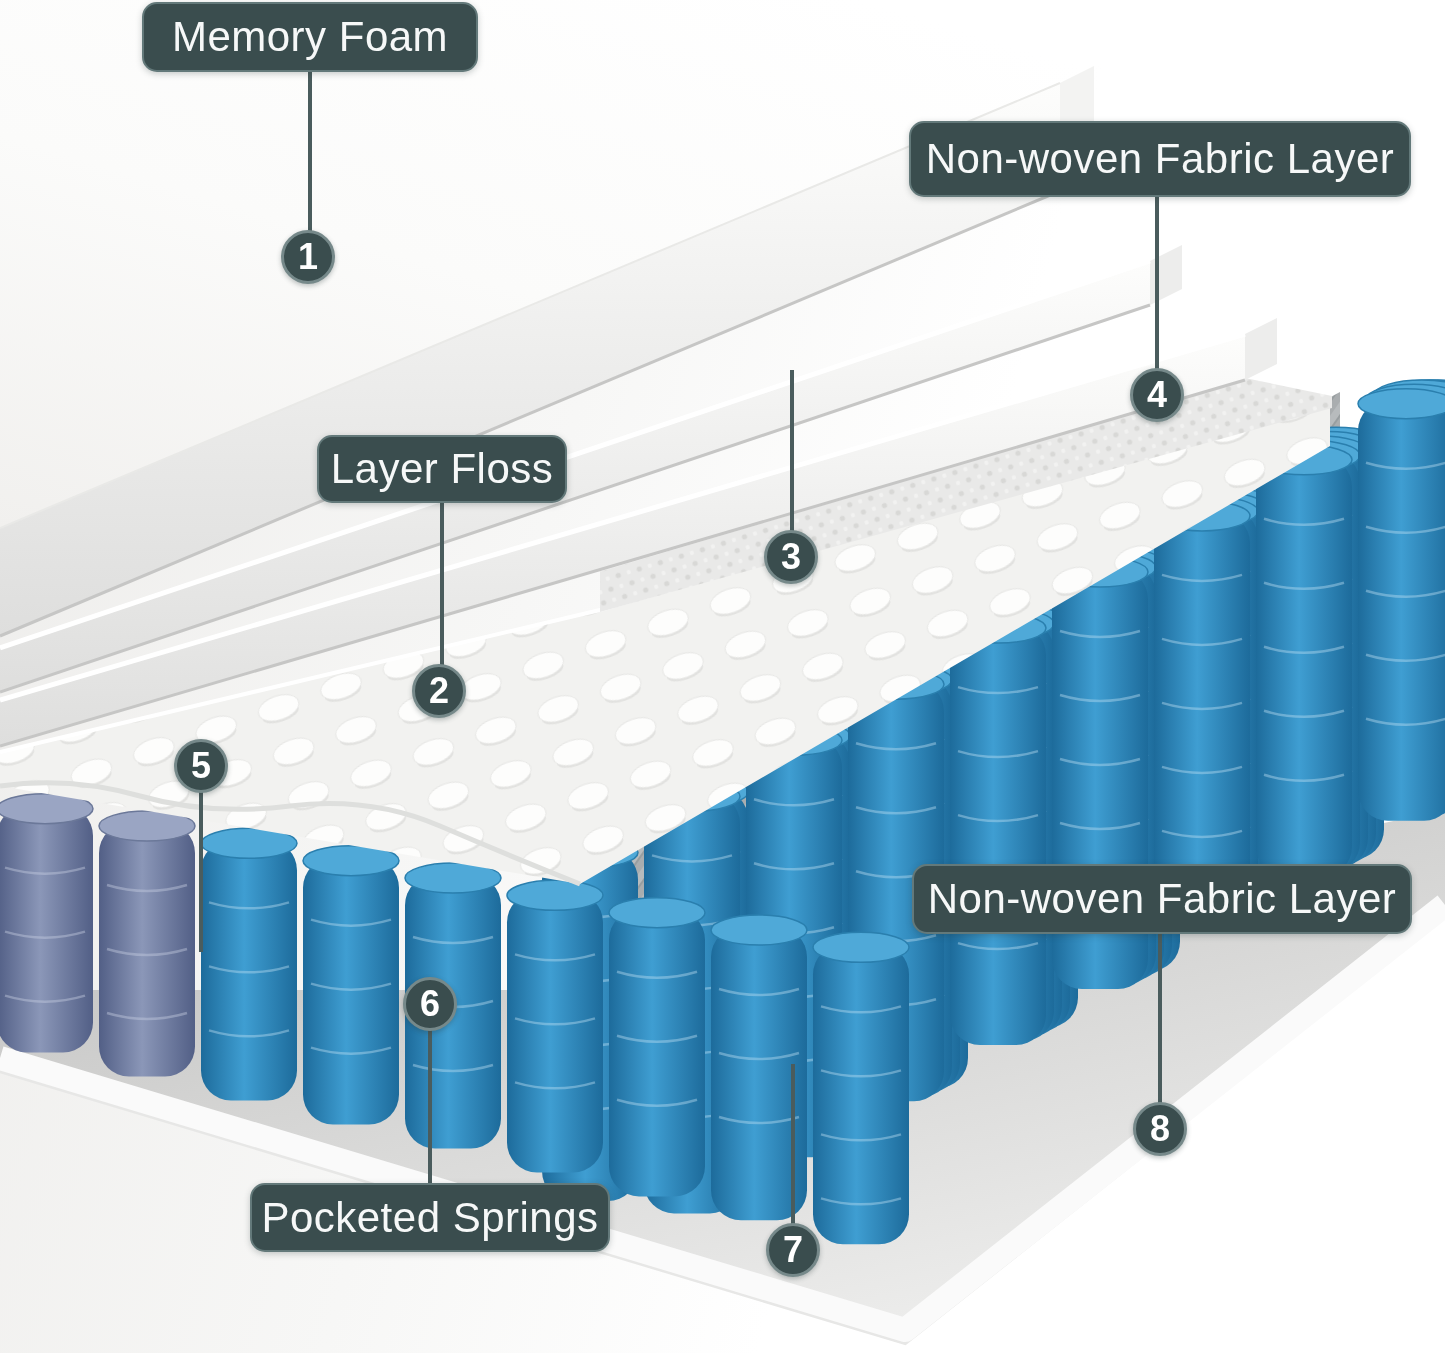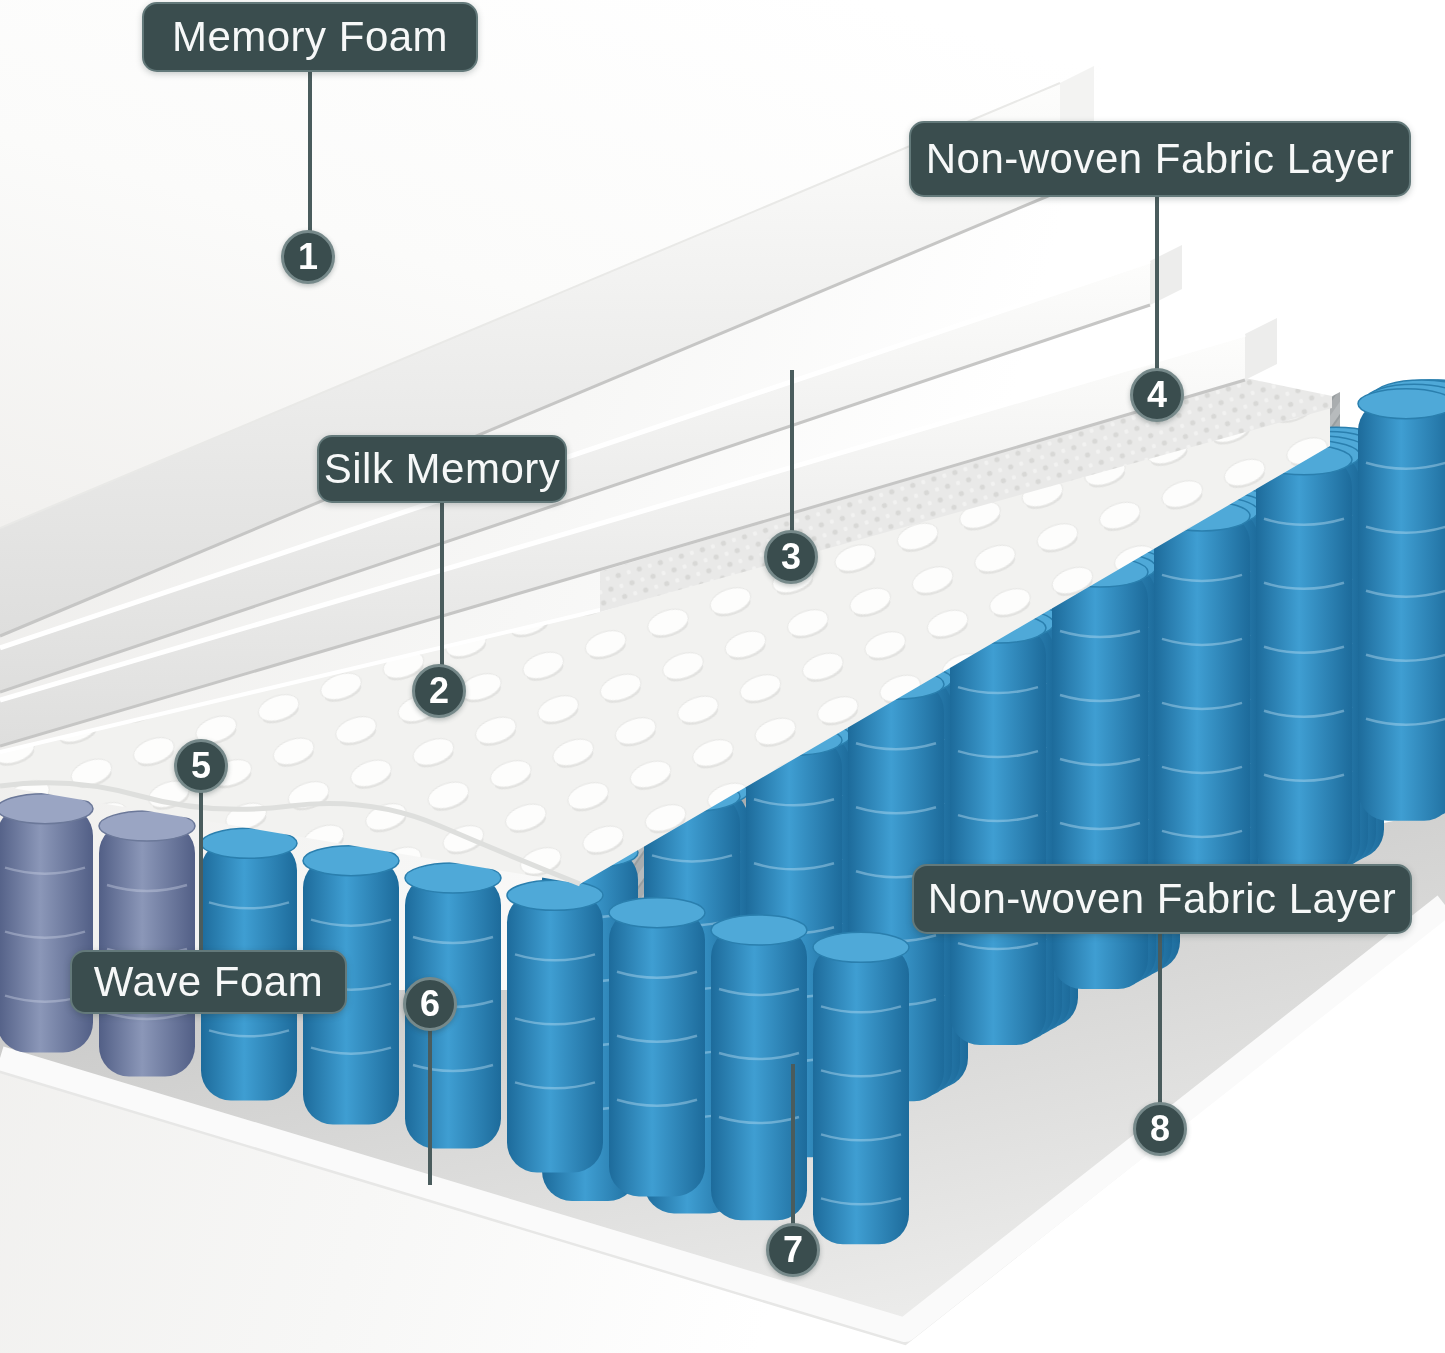--- a/index.html
+++ b/index.html
@@ -429,27 +429,27 @@
       <line x1="430" y1="1029" x2="430" y2="1185"></line>
       <line x1="793" y1="1064" x2="793" y2="1225"></line>
       <line x1="1160" y1="932" x2="1160" y2="1104"></line>
     </g>
   </svg>
 
   <div class="co-label" style="left:142px;top:2px;width:336px;height:70px">
       <span>Memory Foam</span>
     </div>
   <div class="co-label" style="left:317px;top:435px;width:250px;height:68px">
-      <span>Silk Memory</span>
+      <span>Layer Floss</span>
     </div>
   <div class="co-label" style="left:909px;top:121px;width:502px;height:76px">
       <span>Non-woven Fabric Layer</span>
     </div>
-  <div class="co-label" style="left:70px;top:950px;width:277px;height:64px">
-      <span>Wave Foam</span>
+  <div class="co-label" style="left:250px;top:1183px;width:360px;height:69px">
+      <span>Pocketed Springs</span>
     </div>
   <div class="co-label" style="left:912px;top:864px;width:500px;height:70px">
       <span>Non-woven Fabric Layer</span>
     </div>
 
   <div class="co-num" style="left:281px;top:230px">1</div>
   <div class="co-num" style="left:412px;top:664px">2</div>
   <div class="co-num" style="left:764px;top:530px">3</div>
   <div class="co-num" style="left:1130px;top:368px">4</div>
   <div class="co-num" style="left:174px;top:739px">5</div>

